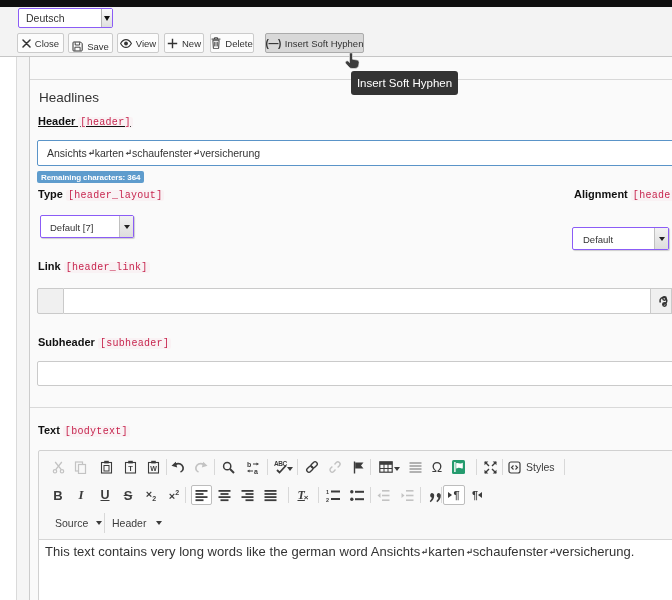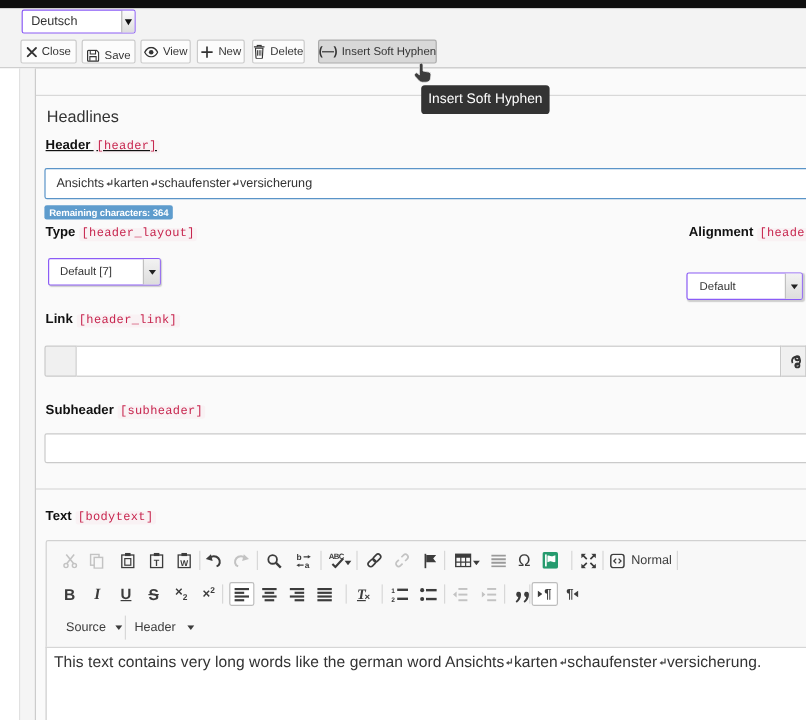--- a/index.html
+++ b/index.html
@@ -273,21 +273,21 @@
         <polygon points="0.5,12.5 4.3,12.5 0.5,8.7" fill="#3c3c3c"></polygon>
         <polygon points="12.5,12.5 8.7,12.5 12.5,8.7" fill="#3c3c3c"></polygon>
       </svg>
     </div>
 <div class="vsep" style="left:502px;top:459px;height:16px;"></div>
 <div class="abs" style="left:508px;top:455px;height:24px;display:flex;align-items:center;gap:5px;">
       <svg width="13" height="13" viewBox="0 0 13 13">
         <rect x="1" y="1" width="11" height="11" rx="2" fill="none" stroke="#3c3c3c" stroke-width="1.2"></rect>
         <path d="M5.5 4.5 L3.5 6.5 L5.5 8.5 M7.5 4.5 L9.5 6.5 L7.5 8.5" fill="none" stroke="#3c3c3c" stroke-width="1.1"></path>
       </svg>
-      <span style="font-size:10.5px;color:#3c3c3c;">Normal</span>
+      <span style="font-size:10.5px;color:#3c3c3c;">Styles</span>
     </div>
 <div class="vsep" style="left:564px;top:459px;height:16px;"></div>
 <div class="ico" style="left:46px;top:483px;width:24px;height:24px;">
       <span style="font-size:13px;color:#3c3c3c;font-weight:bold;">B</span>
     </div>
 <div class="ico" style="left:69px;top:483px;width:24px;height:24px;">
       <span style="font-size:13px;color:#3c3c3c;font-weight:bold;font-style:italic;font-family:'Liberation Serif',serif;">I</span>
     </div>
 <div class="ico" style="left:93px;top:483px;width:24px;height:24px;">
       <span style="font-size:12.5px;color:#3c3c3c;font-weight:bold;text-decoration:underline;">U</span>

